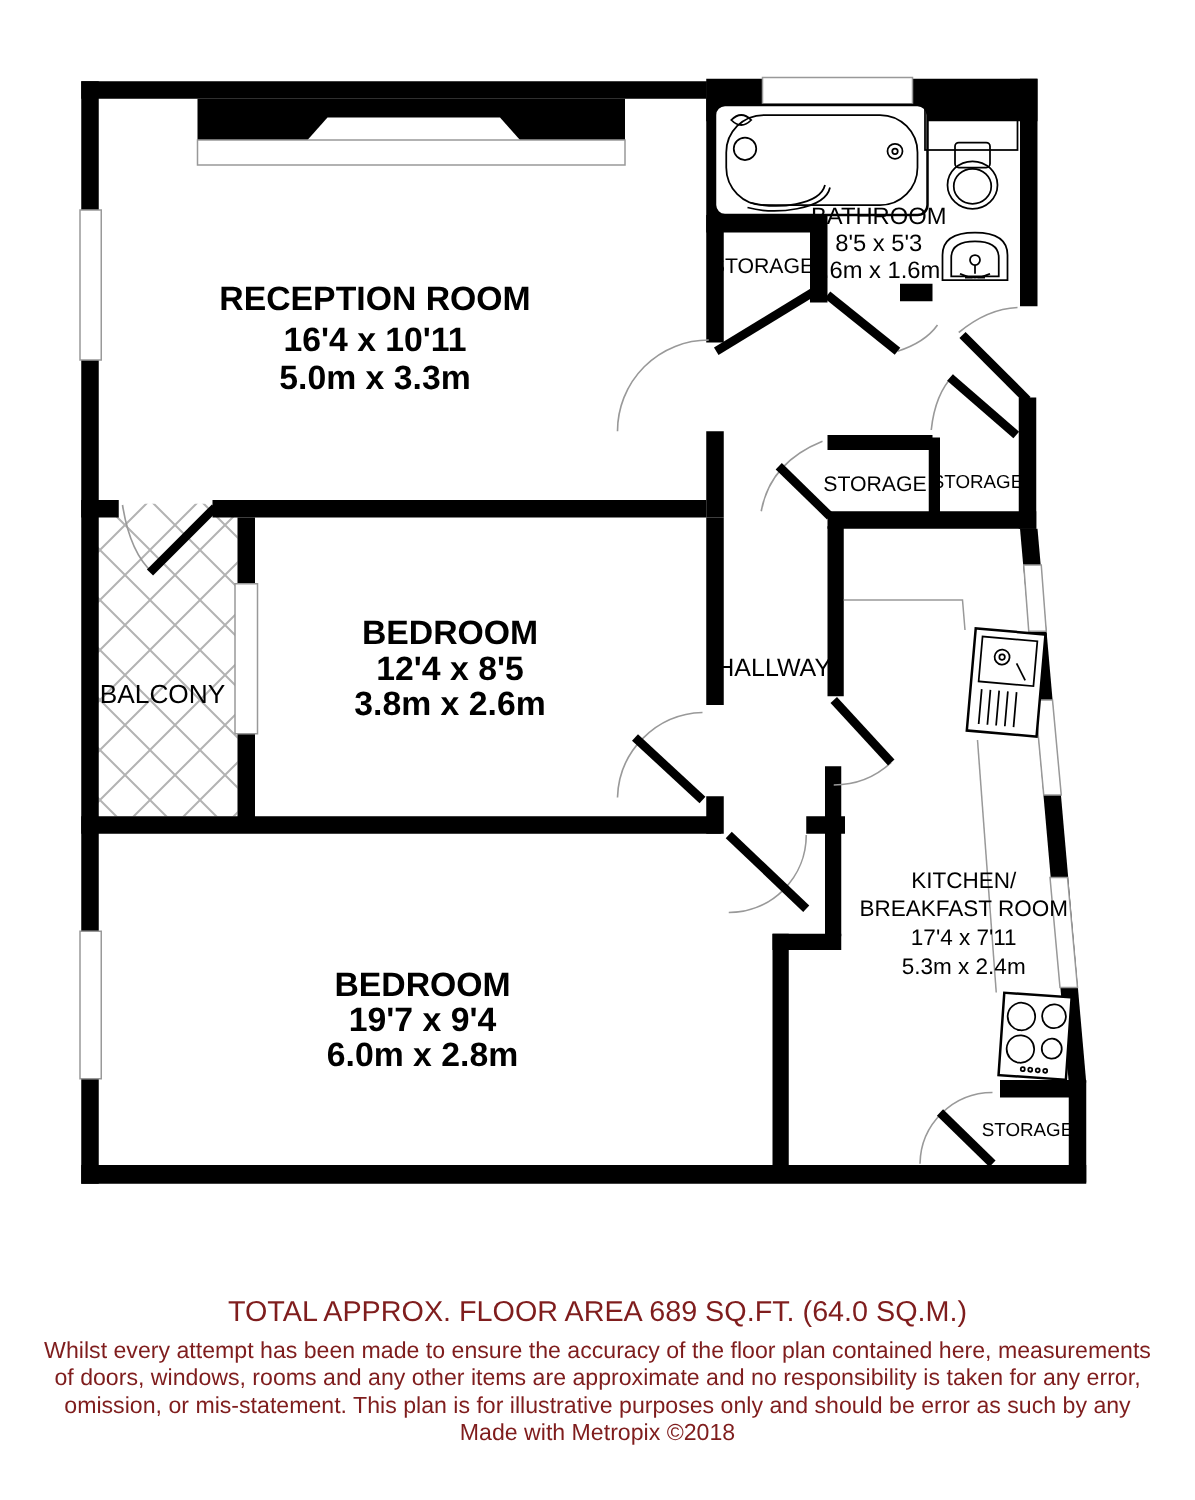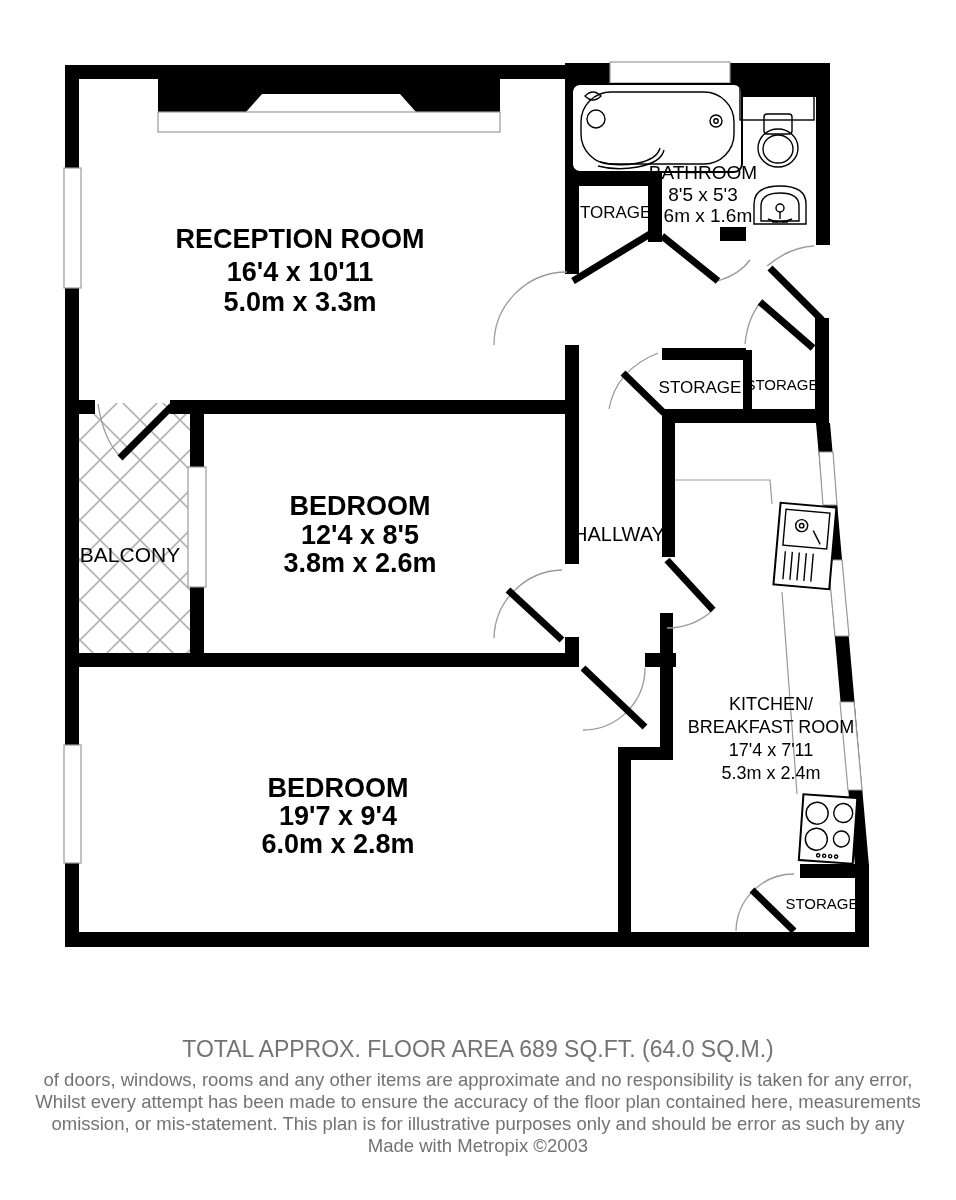--- a/index.html
+++ b/index.html
@@ -8,21 +8,21 @@
   .room-label{font-family:"Liberation Sans",sans-serif;font-weight:bold;font-size:27px;fill:#000;text-anchor:middle;}
   .small-label{font-family:"Liberation Sans",sans-serif;font-weight:normal;font-size:19px;fill:#000;text-anchor:middle;}
   .tiny-label{font-family:"Liberation Sans",sans-serif;font-weight:normal;font-size:17px;fill:#000;text-anchor:middle;}
   .wall{fill:#000000;stroke:none;}
   .win{fill:#ffffff;stroke:#999999;stroke-width:1.2;}
   .arc{fill:none;stroke:#999999;stroke-width:1.3;}
   .leaf{stroke:#000000;stroke-width:7;fill:none;}
   .fix{fill:#ffffff;stroke:#000000;stroke-width:2;}
   .fix2{fill:none;stroke:#000000;stroke-width:1.4;}
   .thin{fill:none;stroke:#999999;stroke-width:1.2;}
-  #footer{position:absolute;left:0;top:1036px;width:956px;text-align:center;color:#737373;}
+  #footer{position:absolute;left:0;top:1036px;width:956px;text-align:center;color:#7f1d1d;}
   #footer .total{font-size:23px;letter-spacing:0px;margin:0 0 6px 0;font-weight:normal;}
   #footer .disc{font-size:18.5px;line-height:22px;margin:0;}
   #footer .credit{font-size:18.5px;margin:0;}
 </style>
 </head>
 <body>
 
 <svg id="plan" width="956" height="1030" viewBox="0 0 956 1030" xmlns="http://www.w3.org/2000/svg">
 
   <defs>
@@ -195,17 +195,17 @@
     <text class="small-label" x="771" y="733" style="font-size:18px;">BREAKFAST ROOM</text>
     <text class="small-label" x="771" y="756" style="font-size:18px;">17'4 x 7'11</text>
     <text class="small-label" x="771" y="779" style="font-size:18px;">5.3m x 2.4m</text>
 
     <text class="tiny-label" x="822" y="909" style="font-size:15px;">STORAGE</text>
   </g>
 </svg>
 
 <div id="footer">
   <p class="total">TOTAL APPROX. FLOOR AREA 689 SQ.FT. (64.0 SQ.M.)</p>
+  <p class="disc">Whilst every attempt has been made to ensure the accuracy of the floor plan contained here, measurements</p>
   <p class="disc">of doors, windows, rooms and any other items are approximate and no responsibility is taken for any error,</p>
-  <p class="disc">Whilst every attempt has been made to ensure the accuracy of the floor plan contained here, measurements</p>
   <p class="disc">omission, or mis-statement. This plan is for illustrative purposes only and should be error as such by any</p>
-  <p class="credit">Made with Metropix ©2003</p>
+  <p class="credit">Made with Metropix ©2018</p>
 </div>
 
 </body></html>

